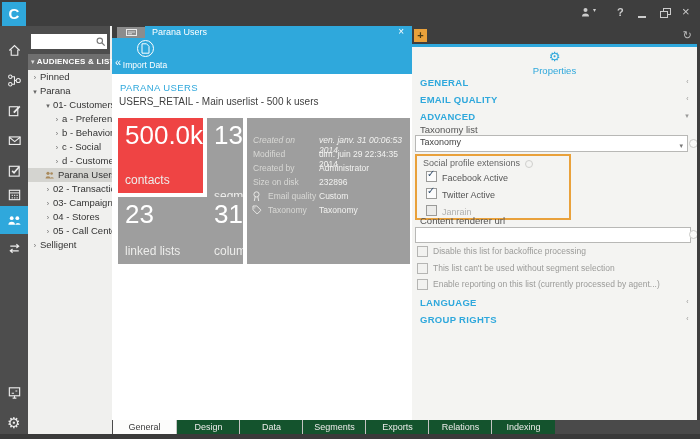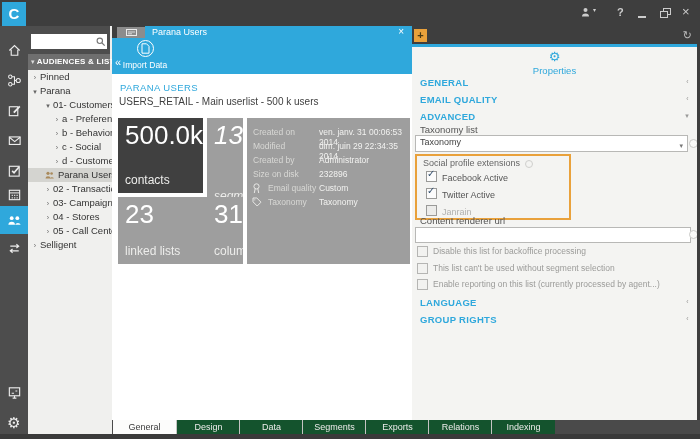--- a/index.html
+++ b/index.html
@@ -55,30 +55,30 @@
   .collapse{left:3px;top:19px;font-size:11px;line-height:11px;color:#fff;}
   .tbtn{top:2px;text-align:center;color:#fff;}
   .tbtn-import{left:8px;width:50px;}
   .tbtn-dedup{left:56px;width:54px;}
   .circle-btn{position:relative;width:15px;height:15px;border:1px solid #fff;border-radius:50%;margin:0 auto;display:flex;align-items:center;justify-content:center;}
   .circle-btn svg{position:static;}
   .tbtn .blab{position:relative;display:block;font-size:8.5px;margin-top:3px;}
   .ws-heading{left:8px;top:56px;color:#2fa8dc;font-size:9.5px;letter-spacing:.4px;}
   .ws-sub{left:7px;top:70px;color:#3f3f3f;font-size:10px;}
   .tile{background:#9e9e9e;color:#fff;overflow:hidden;}
-  .tile.accent{background:#404040;}
+  .tile.accent{background:#ef4444;}
   .tile .val{left:7px;top:2px;font-size:26px;font-weight:normal;}
   .tile .lbl{left:7px;bottom:6px;font-size:12px;color:#ededeb;}
   .tile-contacts{left:6px;top:92px;width:85px;height:75px;}
-  .tile-segments{left:95px;top:92px;width:36px;height:91px;font-style:italic;}
+  .tile-segments{left:95px;top:92px;width:36px;height:91px;}
   .tile-linked{left:6px;top:171px;width:85px;height:67px;padding-left:23px;}
   .tile-columns{left:95px;top:171px;width:36px;height:67px;}
   .details{left:135px;top:92px;width:163px;height:146px;background:#9e9e9e;}
   .drow{position:relative;height:14px;font-size:8.5px;color:#d8d8d5;width:163px;}
-  .drow:first-child{margin-top:8px;}
+  .drow:first-child{margin-top:16px;font-style:italic;}
   .drow .dlabel{left:6px;top:1px;}
   .drow.hasicon .dlabel{left:21px;}
   .drow .dicon{left:5px;top:1px;}
   .drow .dval{left:72px;top:1px;color:#f2f2f0;}
   
   .rp{left:412px;top:26px;width:288px;height:394px;background:#f4f4f2;}
   .rp-topbar{left:0;top:0;width:288px;height:18px;background:#3e3e3e;}
   .rp-add{left:2px;top:3px;width:13px;height:13px;background:#e9a13b;color:#4a3a14;font-size:11px;font-weight:bold;text-align:center;line-height:13px;}
   .rp-refresh{right:8px;top:3px;color:#bbb;font-size:11px;line-height:12px;}
   .rp-accentline{left:0;top:18px;width:285px;height:3px;background:#2fa8dc;}

